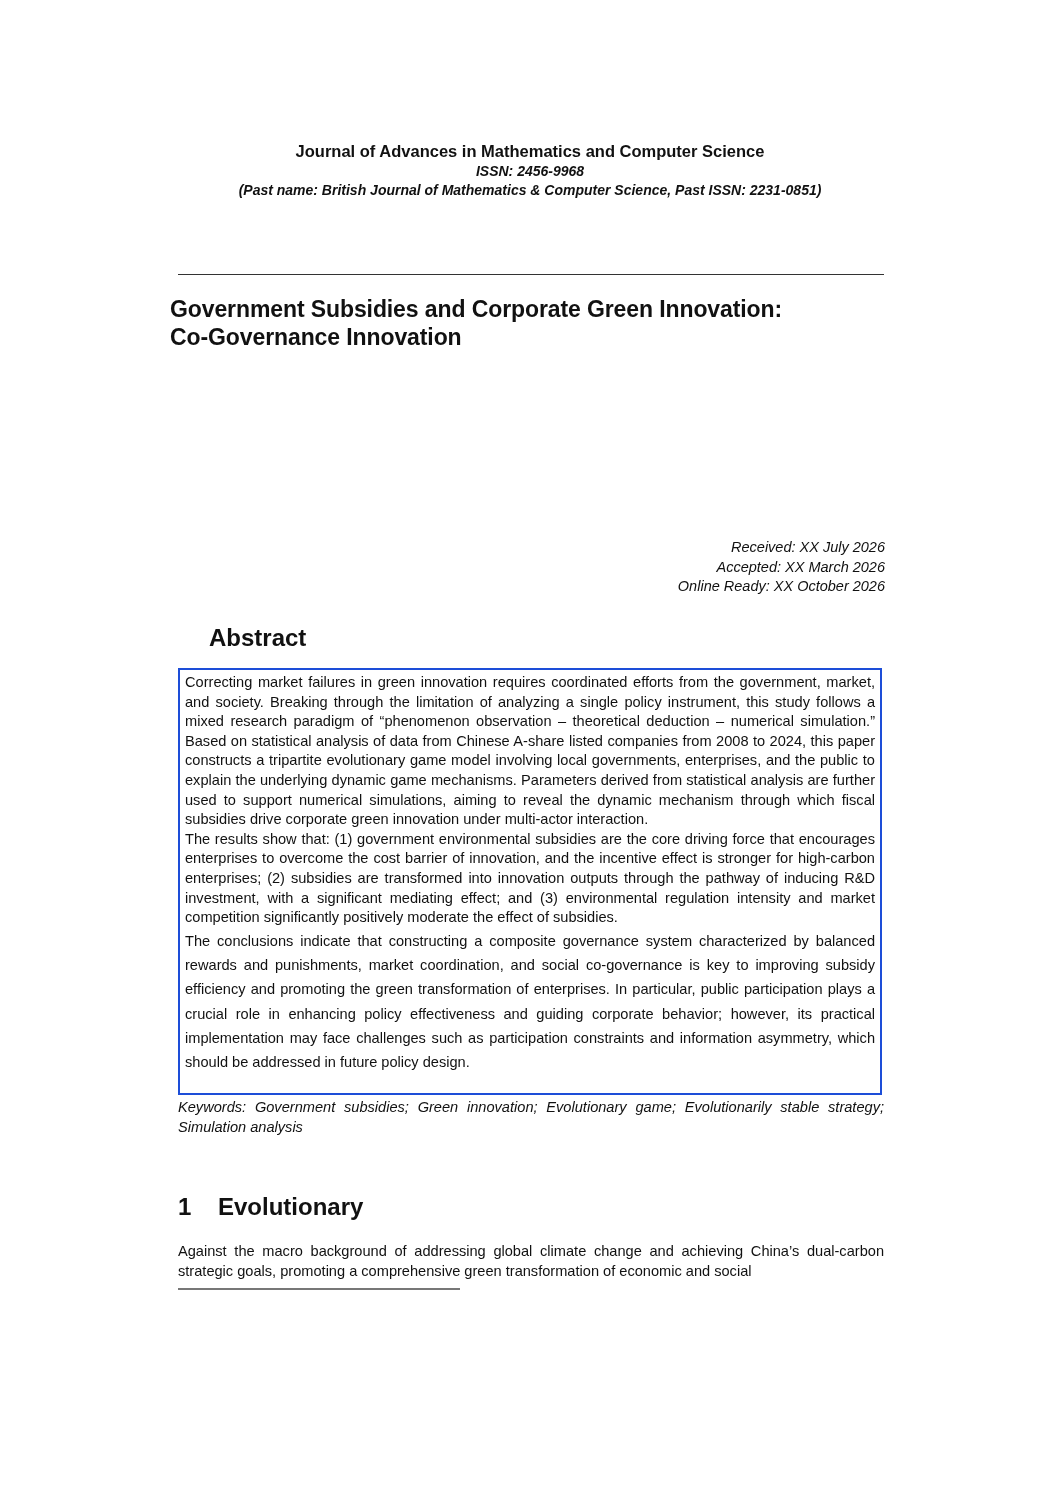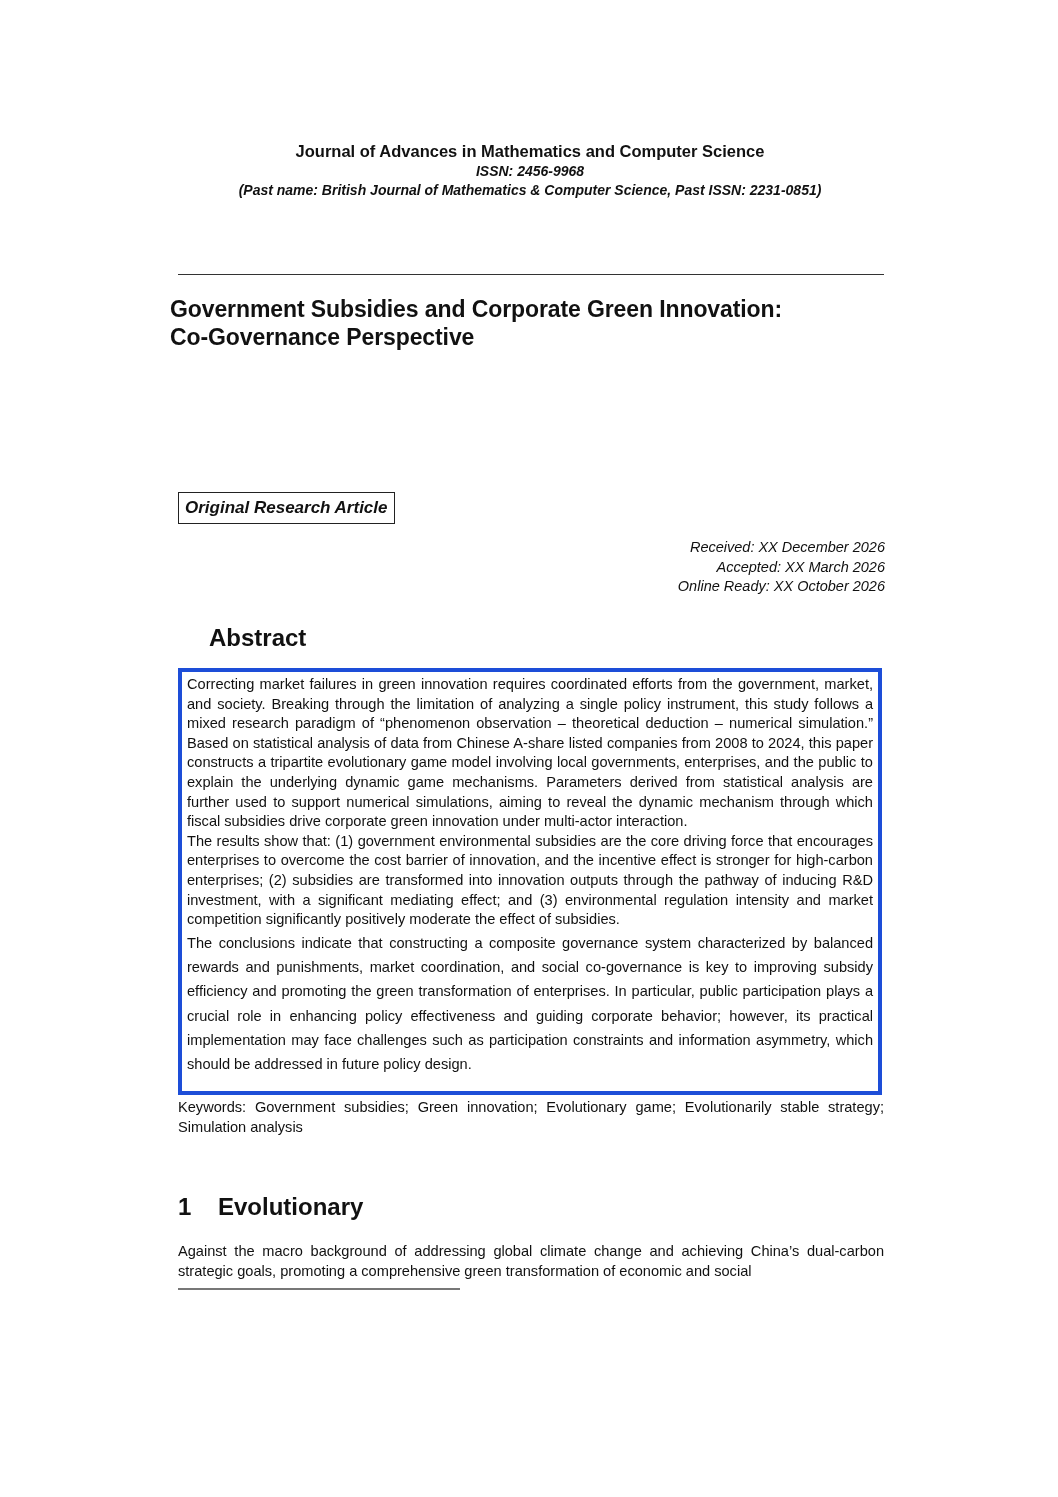--- a/index.html
+++ b/index.html
@@ -108,41 +108,42 @@
       font-size: 24px;
       line-height: 30px;
     }
 
     .abstract-box {
       position: absolute;
       left: 178px;
       top: 668px;
       width: 704px;
       height: 427px;
-      border: 4px solid #1d4ed8;
+      border: 2px solid #1d4ed8;
       box-sizing: border-box;
       padding: 3px 5px 0 5px;
       font-size: 14.6px;
       text-align: justify;
     }
     .abstract-p1, .abstract-p2 {
       line-height: 19.6px;
       margin: 0;
     }
     .abstract-p3 {
       line-height: 24.3px;
       margin: 0;
       margin-top: 1px;
     }
 
     .keywords {
       position: absolute;
       left: 178px;
       width: 706px;
       top: 1098px;
+      font-style: italic;
       font-size: 14.6px;
       line-height: 19.6px;
       text-align: justify;
     }
 
     .section-heading {
       position: absolute;
       left: 178px;
       top: 1192px;
       font-weight: bold;
@@ -178,27 +179,26 @@
   <div class="journal-header">
     <div class="journal-name">Journal of Advances in Mathematics and Computer Science</div>
     <div class="journal-issn">ISSN: 2456-9968</div>
     <div class="journal-past">(Past name: British Journal of Mathematics &amp; Computer Science, Past ISSN: 2231-0851)</div>
   </div>
 
   <div class="top-rule"></div>
 
   <h1 class="title" style="margin:0;">
     <span>Government Subsidies and Corporate Green Innovation:</span>
-    <span>Co-Governance Perspective</span>
+    <span>Co-Governance Innovation</span>
   </h1>
 
-  <div class="article-type">Original Research Article</div>
 
   <div class="dates">
-    <div>Received: XX December 2026</div>
+    <div>Received: XX July 2026</div>
     <div>Accepted: XX March 2026</div>
     <div>Online Ready: XX October 2026</div>
   </div>
 
   <h2 class="abstract-heading" style="margin:0;">Abstract</h2>
 
   <div class="abstract-box">
     <p class="abstract-p1">Correcting market failures in green innovation requires coordinated efforts from the government, market, and society.  Breaking through the limitation of analyzing a single policy instrument, this study follows a mixed research paradigm of “phenomenon observation – theoretical deduction – numerical simulation.” Based on statistical analysis of data from Chinese A-share listed companies from 2008 to 2024, this paper constructs a tripartite evolutionary game model involving local governments, enterprises, and the public to explain the underlying dynamic game mechanisms. Parameters derived from statistical analysis are further used to support numerical simulations, aiming to reveal the dynamic mechanism through which fiscal subsidies drive corporate green innovation under multi-actor interaction.</p>
     <p class="abstract-p2">The results show that:  (1) government environmental subsidies are the core driving force that encourages enterprises to overcome the cost barrier of innovation, and the incentive effect is stronger for high-carbon enterprises; (2) subsidies are transformed into innovation outputs through the pathway of inducing R&amp;D investment, with a significant mediating effect; and (3) environmental regulation intensity and market competition significantly positively moderate the effect of subsidies.</p>
     <p class="abstract-p3">The conclusions indicate that constructing a composite governance system characterized by balanced rewards and punishments, market coordination, and social co-governance is key to improving subsidy efficiency and promoting the green transformation of enterprises.  In particular, public participation plays a crucial role in enhancing policy effectiveness and guiding corporate be­havior; however, its practical implementation may face challenges such as participation constraints and information asymmetry, which should be addressed in future policy design.</p>

